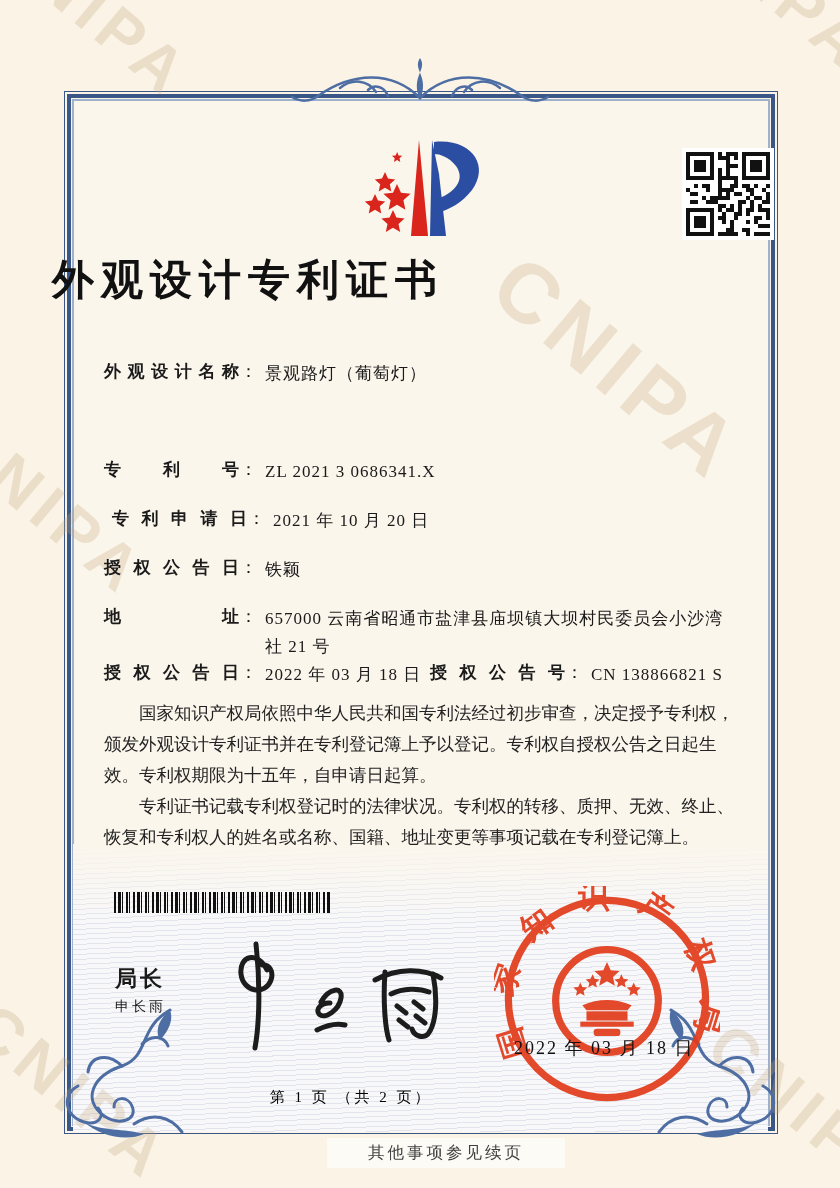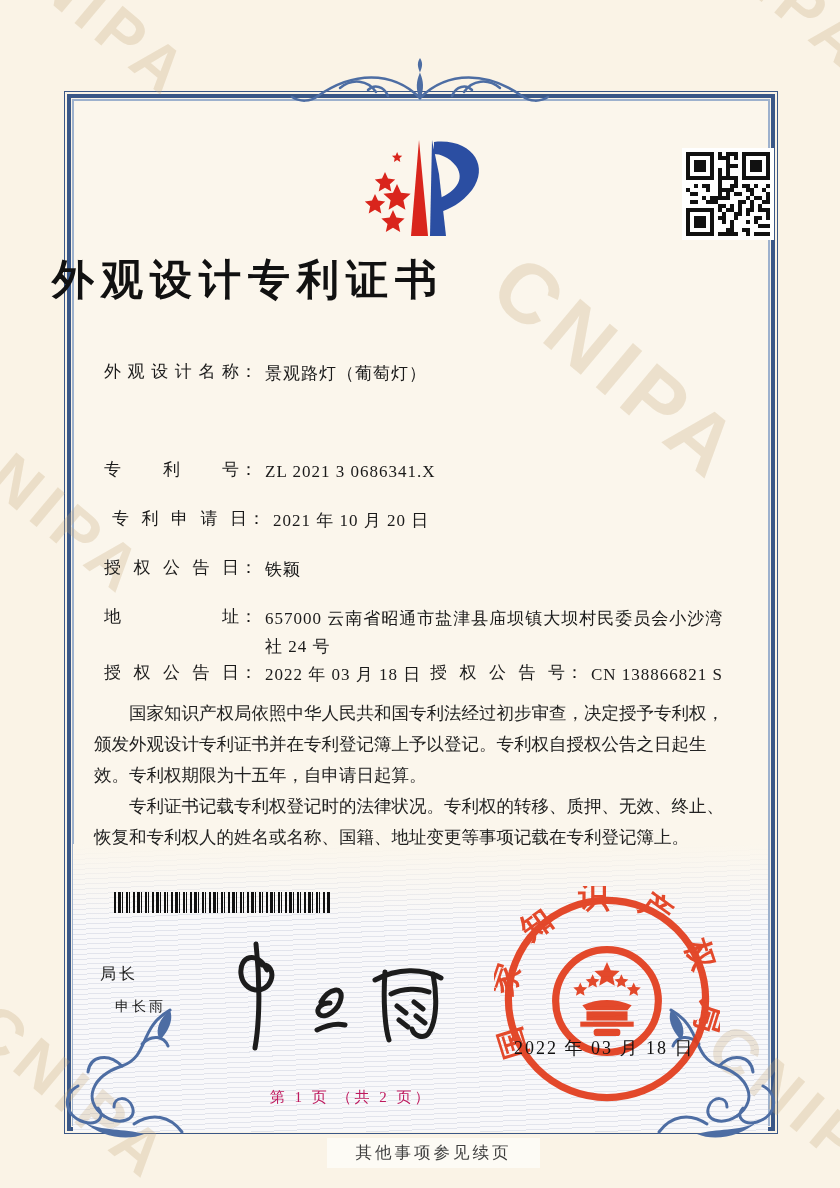--- a/index.html
+++ b/index.html
@@ -25,46 +25,46 @@
 
   
   .certno{position:absolute;left:104px;top:150px;z-index:2;font-size:17px;letter-spacing:2px;color:#1a1a1a;}
   .logo{position:absolute;left:350px;top:132px;z-index:2;}
   .qr{position:absolute;left:682px;top:148px;z-index:2;background:#fff;padding:4px;}
   .title{position:absolute;left:52px;top:252px;width:574px;z-index:2;text-align:left;
          font-weight:bold;font-size:42px;letter-spacing:7px;color:#111;}
 
   
   .row{position:absolute;left:104px;z-index:2;font-size:17px;color:#1a1a1a;}
-  .flabel{display:inline-block;width:136px;text-align:justify;text-align-last:justify;vertical-align:top;letter-spacing:1px;}
+  .flabel{display:inline-block;width:136px;text-align:justify;text-align-last:justify;vertical-align:top;letter-spacing:1px;font-weight:bold;}
   .colon{vertical-align:top;}
   .fvalue{display:inline-block;vertical-align:top;margin-left:8px;max-width:462px;letter-spacing:1px;line-height:28px;}
   .g2{position:absolute;left:326px;top:0;white-space:nowrap;}
   .g2 .flabel{width:136px;}
 
-  .paras{position:absolute;left:94px;top:698px;width:636px;z-index:2;font-size:17.5px;line-height:31px;color:#222;}
+  .paras{position:absolute;left:104px;top:698px;width:636px;z-index:2;font-size:17.5px;line-height:31px;color:#222;}
   .paras p{margin:0;text-indent:2em;}
 
   .barcode{position:absolute;left:114px;top:892px;width:216px;height:21px;z-index:2;
     background:repeating-linear-gradient(90deg,#101010 0 2px,transparent 2px 4px,#101010 4px 7px,
       transparent 7px 8px,#101010 8px 9px,transparent 9px 12px,#101010 12px 14px,
       transparent 14px 15px,#101010 15px 16px,transparent 16px 19px);}
 
-  .sig-title{position:absolute;left:100px;top:964px;z-index:2;font-family:"Liberation Sans",sans-serif;
-             font-size:16px;letter-spacing:3px;color:#1a1a1a;}
+  .sig-title{position:absolute;left:115px;top:964px;z-index:2;font-family:"Liberation Sans",sans-serif;
+             font-size:22px;letter-spacing:3px;color:#1a1a1a;font-weight:bold;}
   .sig-name{position:absolute;left:115px;top:998px;z-index:2;font-family:"Liberation Sans",sans-serif;
              font-size:14px;letter-spacing:3px;color:#1a1a1a;}
   .sig-script{position:absolute;left:225px;top:940px;z-index:2;}
 
   .seal{position:absolute;left:494px;top:886px;z-index:2;opacity:.93;}
   .seal-date{position:absolute;left:514px;top:1036px;z-index:3;font-size:18px;letter-spacing:2px;color:#111;}
 
   .pagenum{position:absolute;left:64px;top:1088px;width:574px;z-index:2;text-align:center;
-           font-size:15px;letter-spacing:3px;color:#be185d;}
-  .note{position:absolute;left:327px;top:1138px;width:213px;height:30px;z-index:2;background:#fdfbf5;
+           font-size:15px;letter-spacing:3px;color:#000000;}
+  .note{position:absolute;left:327px;top:1138px;width:238px;height:30px;z-index:2;background:#fdfbf5;
         text-align:center;line-height:30px;font-size:16.5px;letter-spacing:3px;color:#3f3f3f;}
 </style>
 </head>
 <body>
 
 <div class="page">
 
   <div class="frame">
     <div class="frame-mid">
         <div class="frame-in"></div>
@@ -263,21 +263,21 @@
   <div class="row" style="top:458px;">
     <span class="flabel">专利号</span><span class="colon">：</span><span class="fvalue">ZL 2021 3 0686341.X</span>
   </div>
   <div class="row" style="top:507px;margin-left:8px;">
     <span class="flabel">专利申请日</span><span class="colon">：</span><span class="fvalue">2021 年 10 月 20 日</span>
   </div>
   <div class="row" style="top:556px;">
     <span class="flabel">授权公告日</span><span class="colon">：</span><span class="fvalue">铁颖</span>
   </div>
   <div class="row" style="top:605px;">
-    <span class="flabel">地址</span><span class="colon">：</span><span class="fvalue">657000 云南省昭通市盐津县庙坝镇大坝村民委员会小沙湾社 24 号</span>
+    <span class="flabel">地址</span><span class="colon">：</span><span class="fvalue">657000 云南省昭通市盐津县庙坝镇大坝村民委员会小沙湾社 21 号</span>
   </div>
   <div class="row" style="top:661px;width:650px;">
     <span class="flabel">授权公告日</span><span class="colon">：</span><span class="fvalue">2022 年 03 月 18 日</span>
     <span class="g2">
       <span class="flabel">授权公告号</span><span class="colon">：</span><span class="fvalue">CN 138866821 S</span>
     </span>
   </div>
 
   <div class="paras">
     <p>国家知识产权局依照中华人民共和国专利法经过初步审查，决定授予专利权，颁发外观设计专利证书并在专利登记簿上予以登记。专利权自授权公告之日起生效。专利权期限为十五年，自申请日起算。</p>

